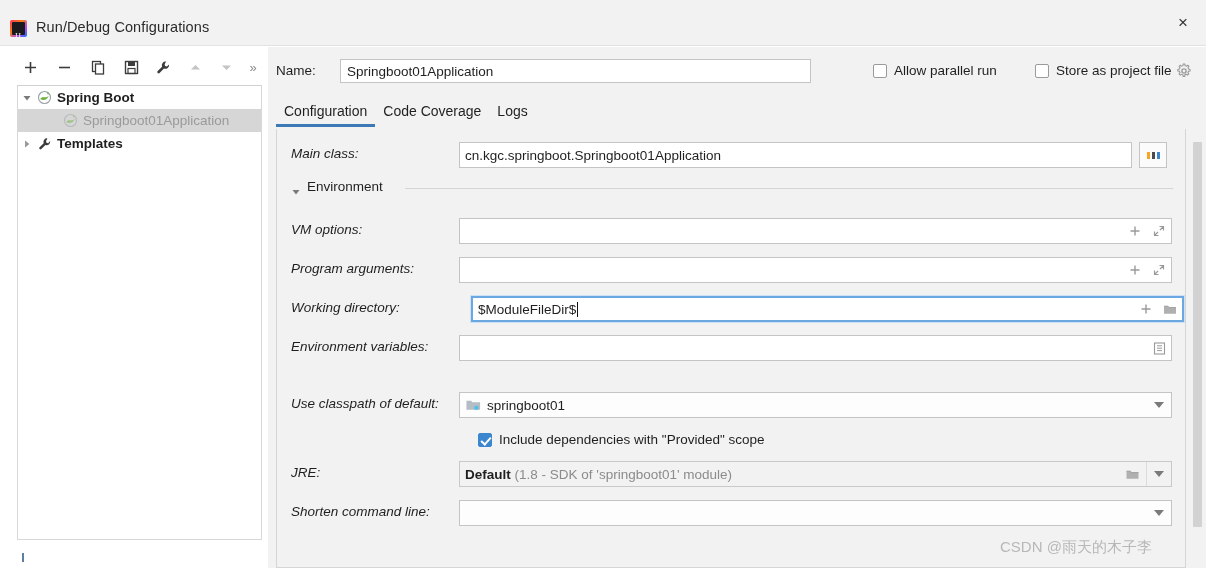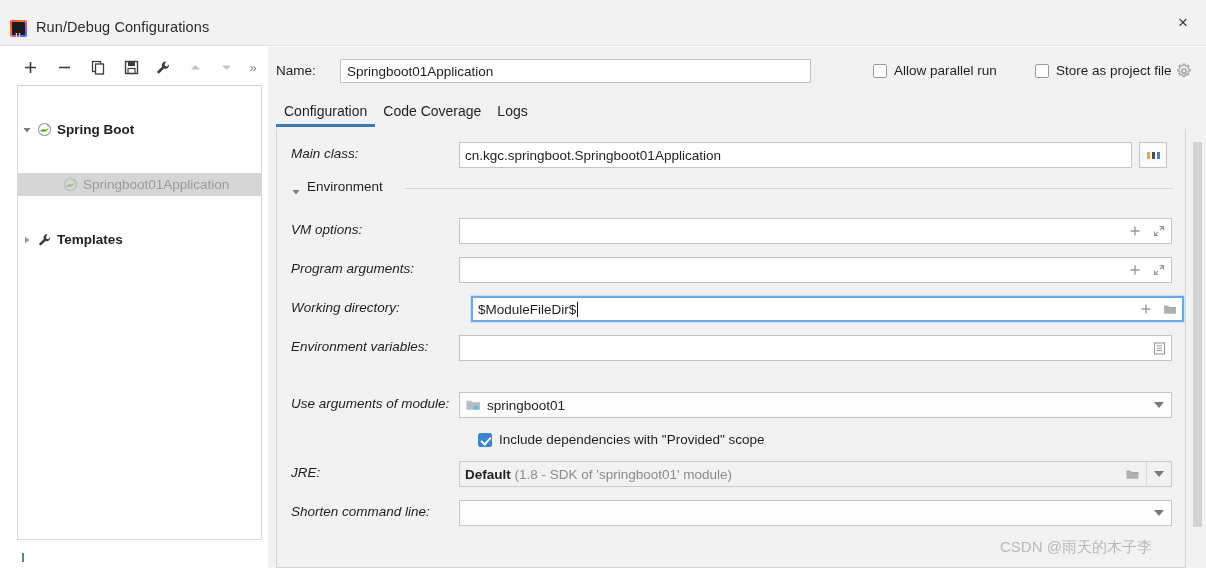--- a/index.html
+++ b/index.html
@@ -85,21 +85,20 @@
     background: #ffffff;
     border: 1px solid #d8d8d8;
     border-top: 1px solid #d0d0d0;
   }
   .tree-row {
     position: relative;
     height: 23px;
     display: flex; align-items: center;
     cursor: pointer;
     font-size: 13.5px;
-    margin-top: 32px;
   }
   .tree-row.selected { background: #d6d6d6; }
   .tw {
     width: 18px; height: 23px;
     display: flex; align-items: center; justify-content: center;
     flex: 0 0 18px;
   }
   .tw svg { display: block; }
   .tree-icon {
     width: 17px; height: 17px;
@@ -565,21 +564,21 @@
               <svg width="13" height="13" viewBox="0 0 13 13">
                 <rect x="1.5" y="1" width="10" height="11" fill="none" stroke="#9a9a9a" stroke-width="1.1"></rect>
                 <path d="M4 3.8h5 M4 6.2h5 M4 8.6h5" stroke="#9a9a9a" stroke-width="1"></path>
               </svg>
             </span>
           </span>
         </div>
       </div>
 
       <div class="row" style="top:263px">
-        <div class="row-label">Use arguments of module:</div>
+        <div class="row-label">Use classpath of default:</div>
         <div class="field combo" style="left:182px; width:713px;">
           <span class="icon-btn" style="margin-right:6px">
             <svg width="15" height="14" viewBox="0 0 16 14">
               <path d="M0.5 2.5h5l1.3 1.5H15v8H0.5z" fill="#b4bcc4"></path>
               <rect x="9" y="8" width="4" height="4" fill="#51c0e8"></rect>
             </svg>
           </span>
           <span class="field-text">springboot01</span>
           <span class="combo-arrow-box">
             <span class="drop-arrow"></span>

